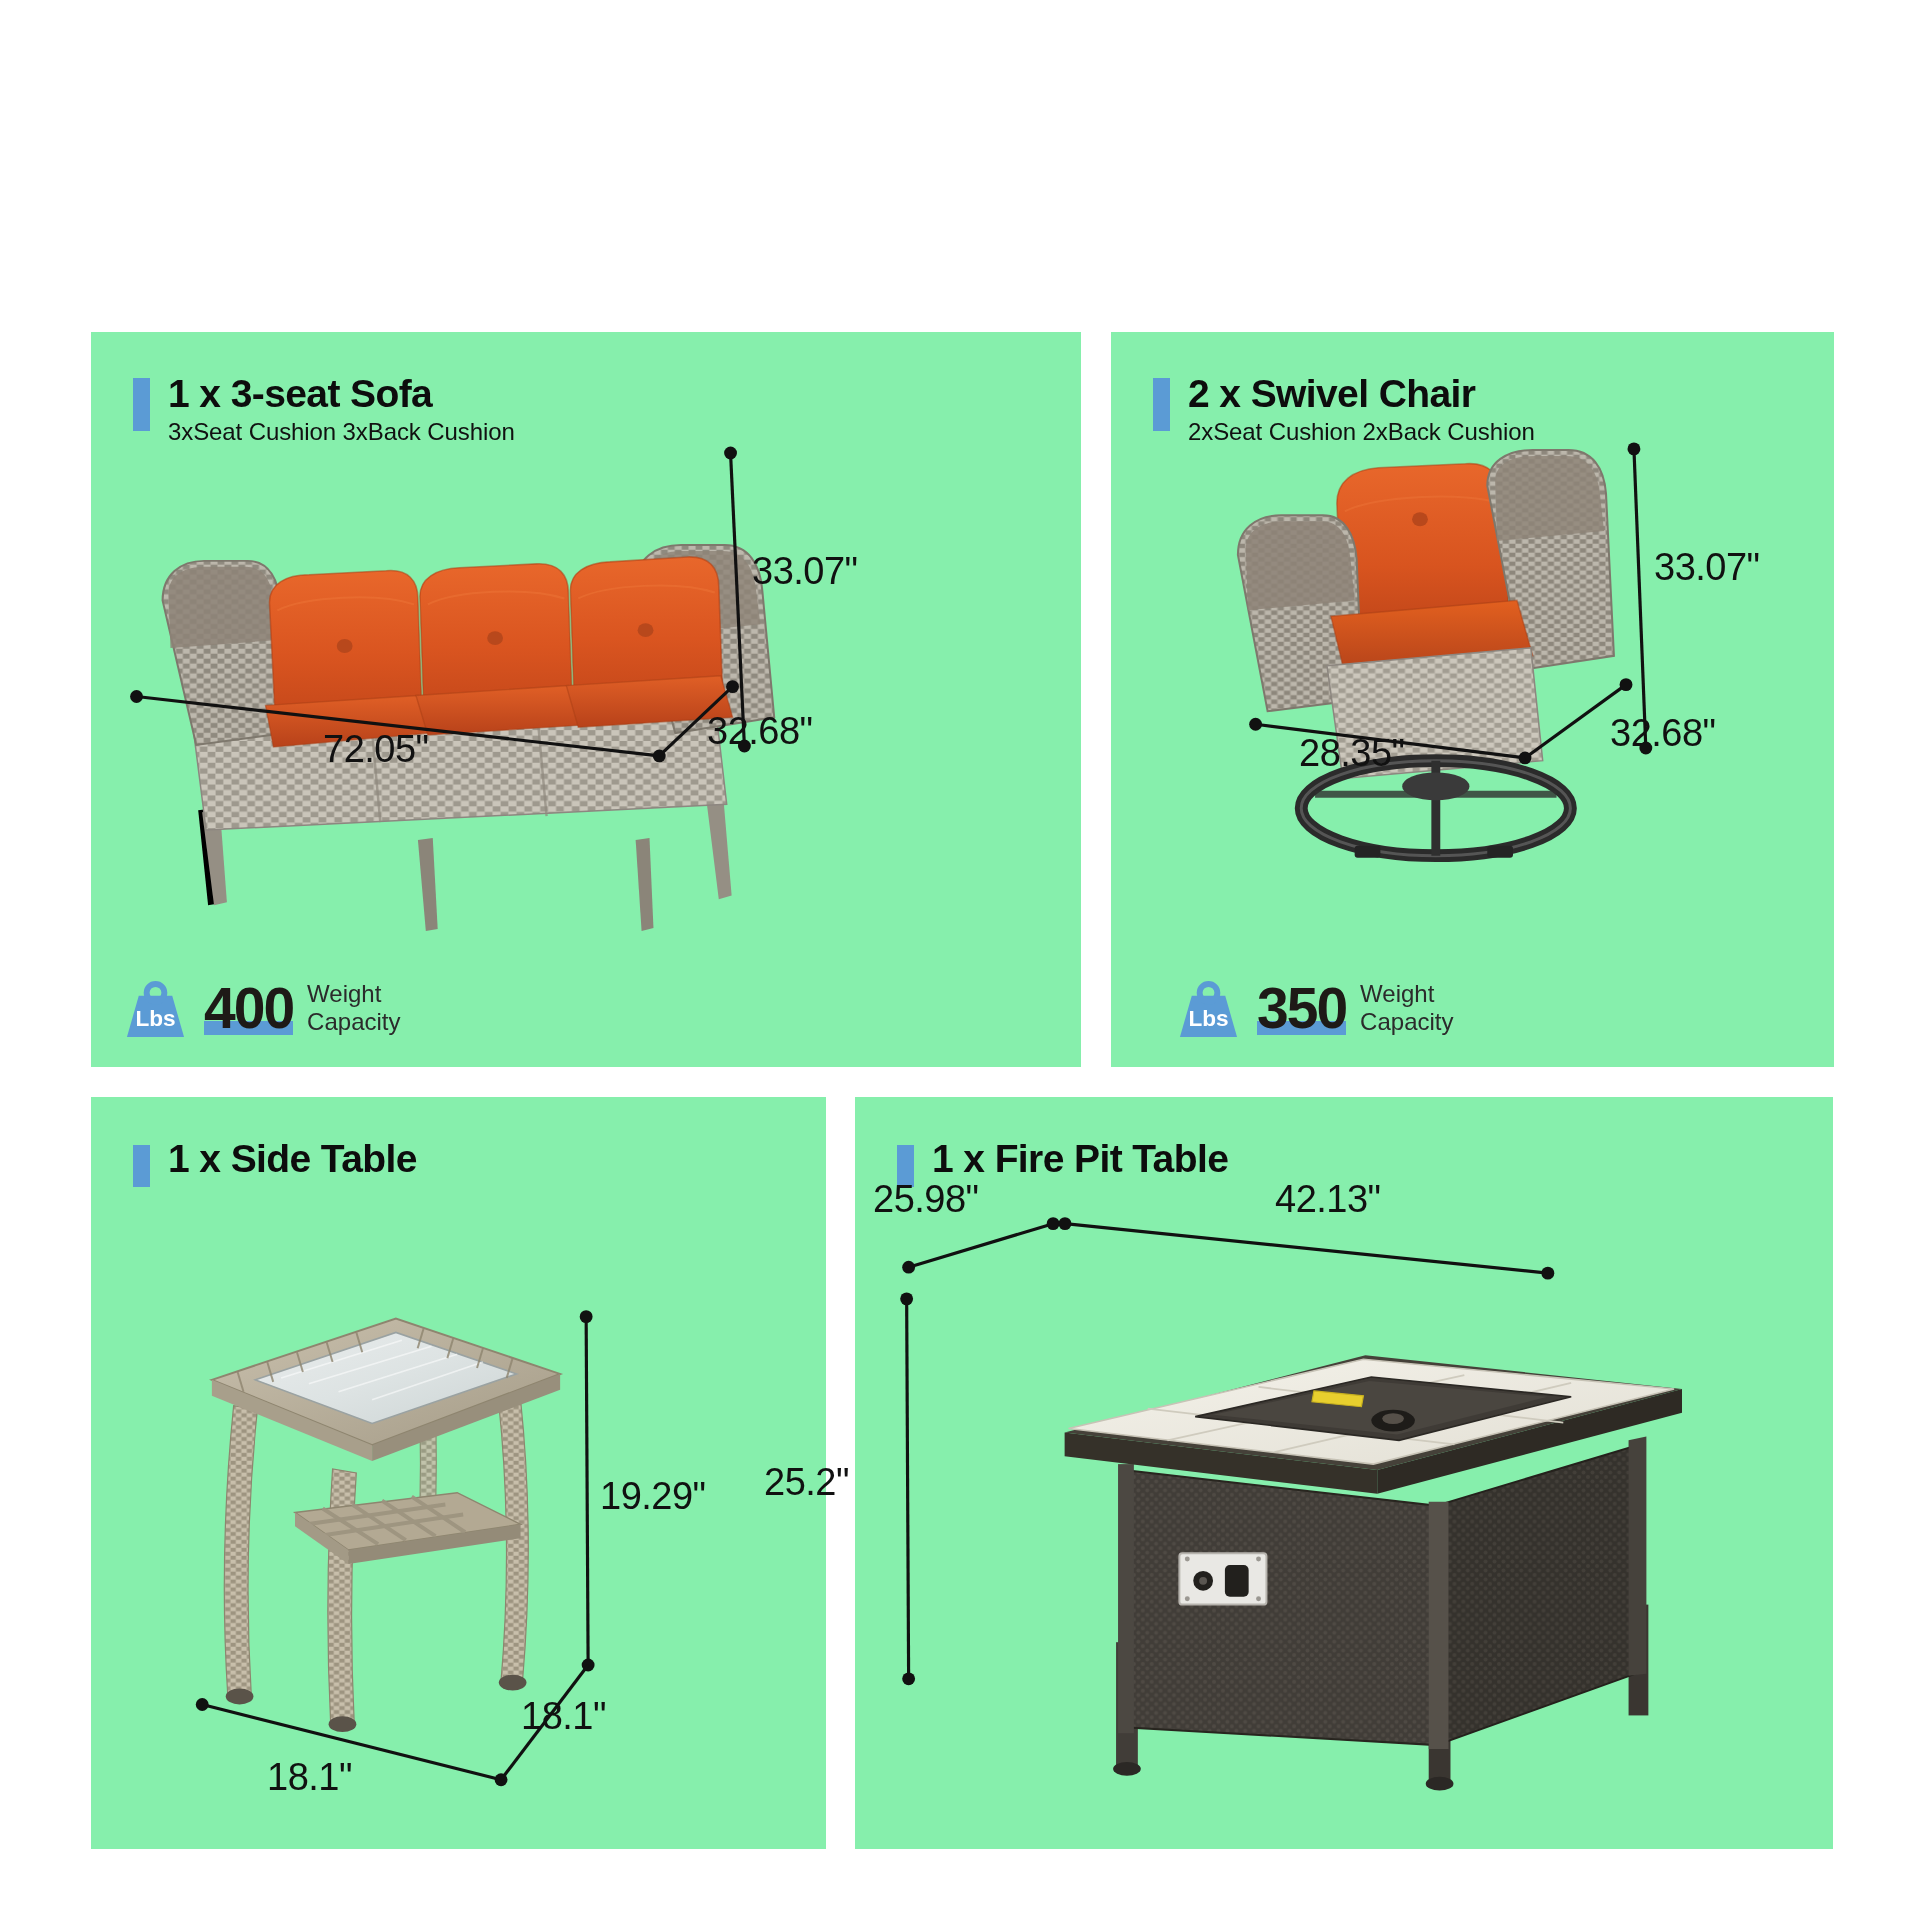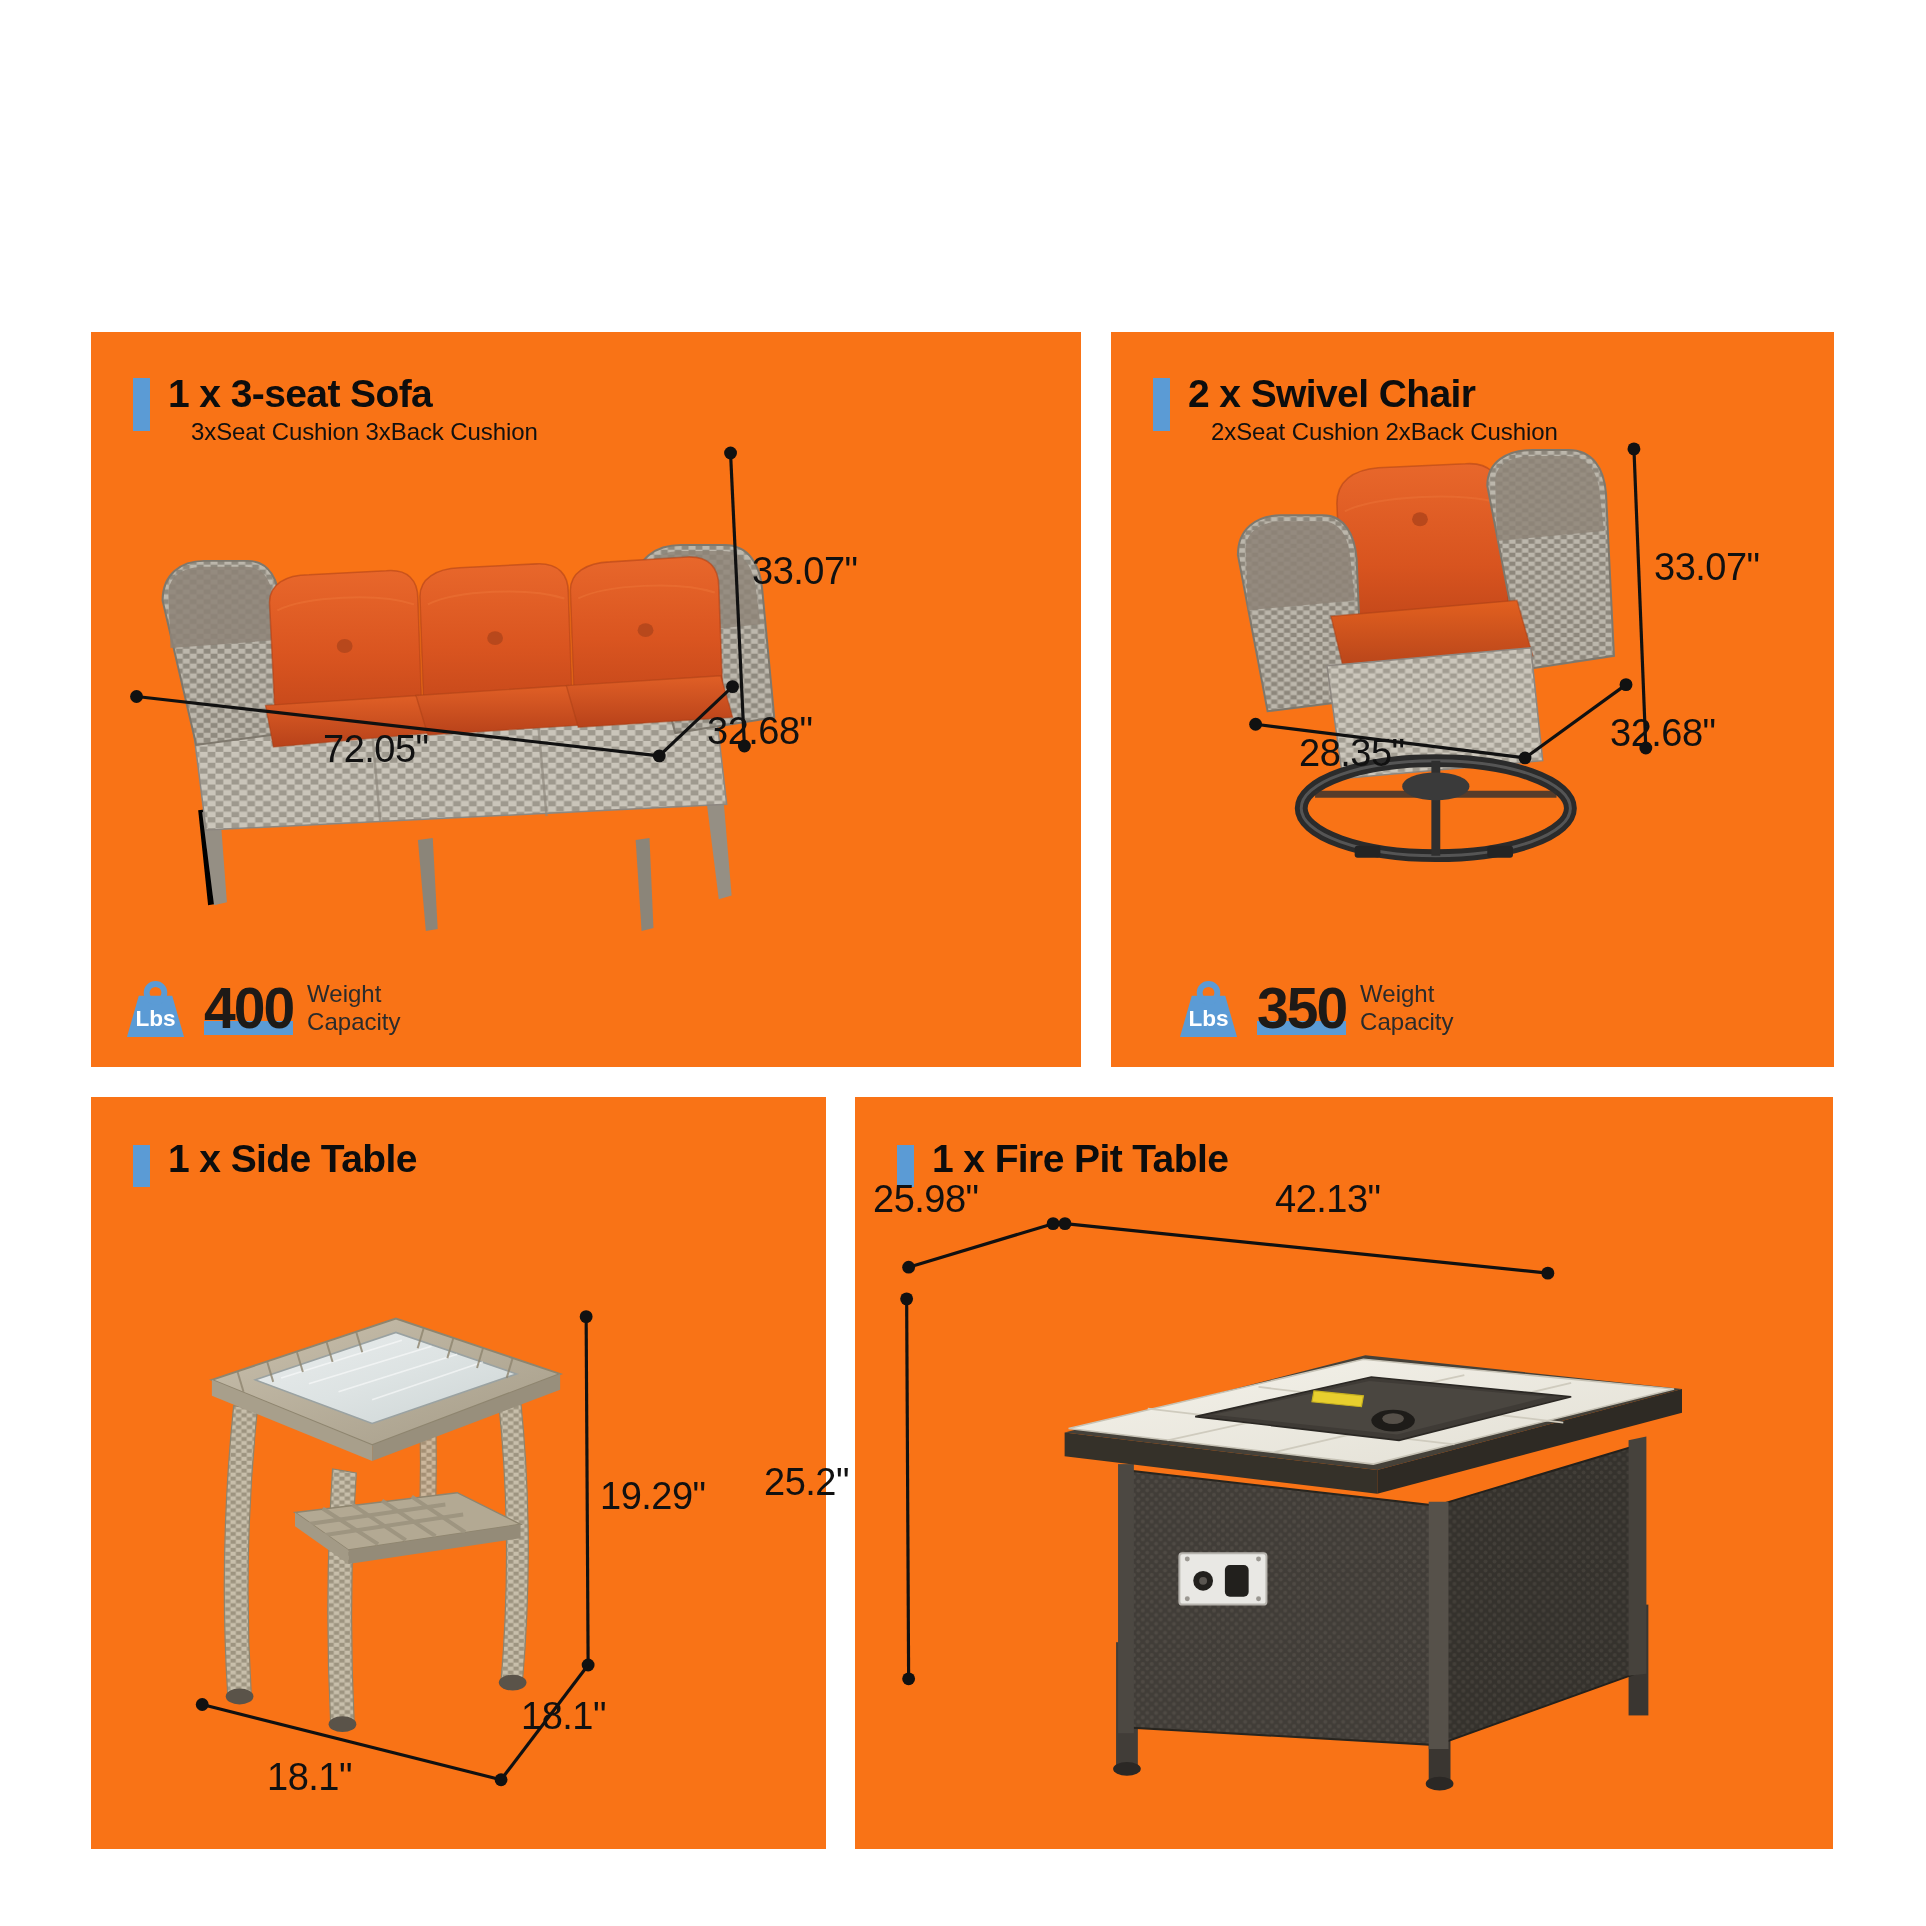--- a/index.html
+++ b/index.html
@@ -63,21 +63,21 @@
     left: 97px;
     top: 238px;
     font-size: 33px;
     font-weight: 400;
     color: #1a1a1a;
     letter-spacing: 0.2px;
     white-space: nowrap;
   }
 
   
-  .card { position: absolute; background: #f97316; }
+  .card { position: absolute; background: #86efac; }
 
   #card-sofa      { left: 91px;  top: 332px;  width: 990px; height: 735px; }
   #card-chair     { left: 1111px; top: 332px; width: 723px;  height: 735px; }
   #card-sidetable { left: 91px;  top: 1097px; width: 735px;  height: 752px; }
   #card-firepit   { left: 855px; top: 1097px; width: 978px;  height: 752px; }
 
   .card-head { position: absolute; left: 42px; top: 42px; display: flex; gap: 18px; }
 
   .head-bar {
     width: 17px;
@@ -97,21 +97,20 @@
     line-height: 1.05;
     white-space: nowrap;
   }
   .head-sub {
     font-size: 24px;
     font-weight: 400;
     color: #111111;
     margin-top: 3px;
     letter-spacing: -0.1px;
     white-space: nowrap;
-    margin-left: 23px;
   }
 
   
   .badge { position: absolute; display: flex; align-items: flex-start; gap: 14px; }
   #badge-sofa  { left: 121px;  top: 980px; }
   #badge-chair { left: 1174px; top: 980px; }
 
   .weight-icon { position: relative; width: 69px; height: 61px; flex: none; }
   .weight-icon svg { display: block; }
 

